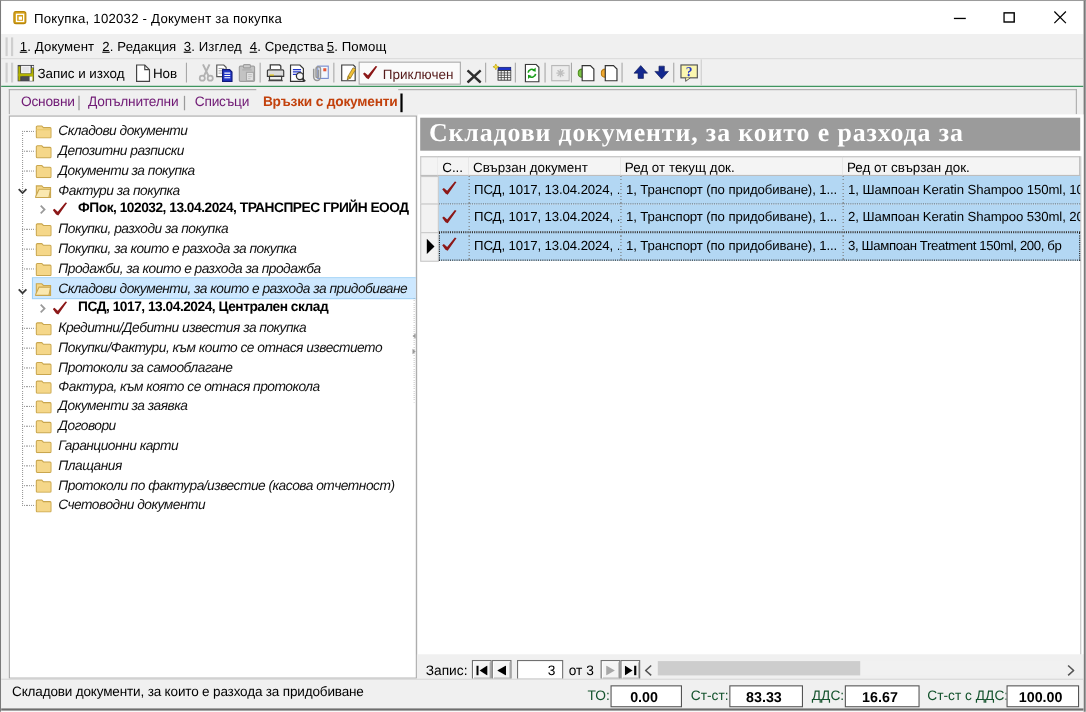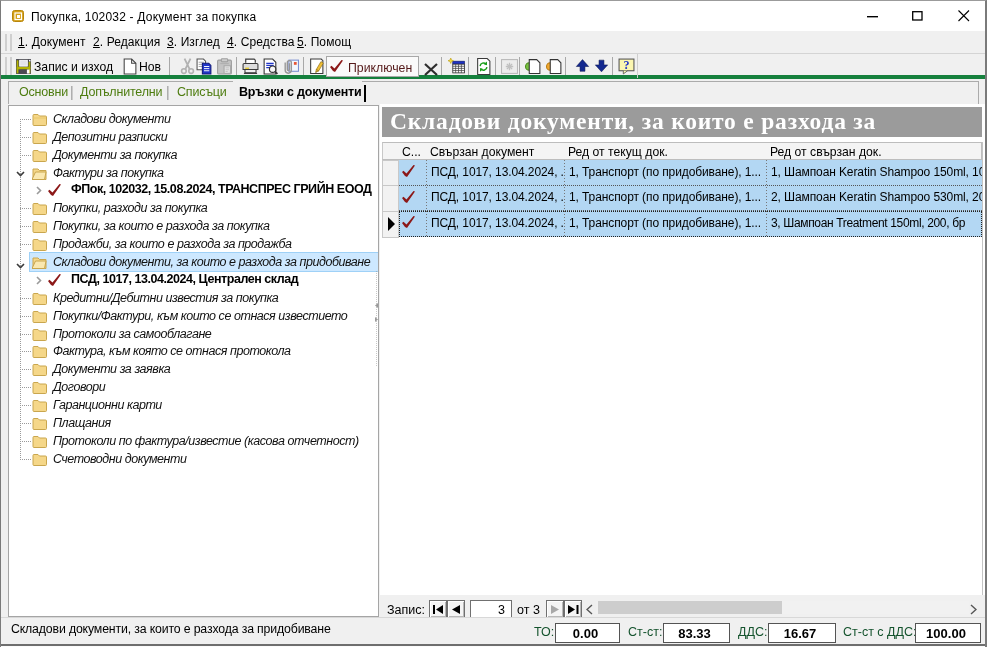--- a/index.html
+++ b/index.html
@@ -8,27 +8,27 @@
   border-left:1px solid #7a7a7a; border-right:2px solid #7a7a7a; border-top:1px solid #9b9b9b; overflow:hidden; }
 .abs { position:absolute; }
 
 #titlebar { position:absolute; left:0; top:0; width:100%; height:30px; background:#fff; }
 #titletext { position:absolute; left:30px; top:9px; font-size:12px; color:#000; letter-spacing:0.2px; }
 
 #menubar { position:absolute; left:0; top:30px; width:100%; height:23px; background:#f0f0f0; border-bottom:1px solid #d4d4d4;}
 .handle { position:absolute; width:7px; border-left:2px solid #cfcfcf; border-right:2px solid #cfcfcf; }
 .mitem { position:absolute; top:4px; font-size:12px; color:#000; letter-spacing:0.1px; }
 
-#toolbar { position:absolute; left:0; top:53px; width:100%; height:25px; background:#f0f0f0; border-bottom:4px solid #15803d;}
+#toolbar { position:absolute; left:0; top:53px; width:100%; height:25px; background:#f0f0f0; border-bottom:1px solid #15803d;}
 .tsep { position:absolute; top:3px; height:18px; width:1px; background:#a8a8a8; }
 .tlabel { position:absolute; font-size:12.2px; color:#000; top:6px; }
 .icon { position:absolute; top:4px; width:17px; height:17px; }
 
 #tabstrip { position:absolute; left:0; top:78px; width:100%; height:25px; background:#f0f0f0; }
-.tabt { position:absolute; top:6px; font-size:12.5px; color:#4d7c0f; letter-spacing:-0.2px; }
+.tabt { position:absolute; top:6px; font-size:12.5px; color:#701a75; letter-spacing:-0.2px; }
 .tabsep { position:absolute; top:5px; font-size:14px; color:#9a9a9a; }
 
 #content { position:absolute; left:0; top:103px; width:100%; height:513px; background:#f0f0f0; }
 
 #tree { position:absolute; left:7px; top:1px; width:371px; height:512px; background:#fff; border:1px solid #a5a5a5; overflow:hidden; }
 .trow { position:absolute; left:0; width:369px; height:18px; }
 .titem { position:absolute; left:44px; top:2px; font-style:italic; font-size:12.5px; color:#111; letter-spacing:-0.45px; white-space:nowrap; }
 .tbold { position:absolute; left:62px; top:1px; font-weight:bold; font-size:12.5px; color:#000; letter-spacing:-0.45px; white-space:nowrap; }
 .vdots { position:absolute; width:1px; background-image:repeating-linear-gradient(to bottom,#9a9a9a 0 1px,transparent 1px 2px); }
 .hdots { position:absolute; height:1px; background-image:repeating-linear-gradient(to right,#9a9a9a 0 1px,transparent 1px 2px); }
@@ -218,21 +218,21 @@
   <div id="tabstrip">
     <div class="abs" style="left:7px;top:2px;width:225px;height:1px;background:#ababab;"></div>
     <div class="abs" style="left:361px;top:2px;width:617px;height:1px;background:#ababab;"></div>
     <div class="abs" style="left:7px;top:2px;width:1px;height:23px;background:#ababab;"></div>
     <div class="abs" style="left:977px;top:2px;width:1px;height:23px;background:#ababab;"></div>
     <div class="tabt" style="left:18px">Основни</div>
     <div class="tabsep" style="left:69px">|</div>
     <div class="tabt" style="left:79px">Допълнителни</div>
     <div class="tabsep" style="left:165px">|</div>
     <div class="tabt" style="left:176px">Списъци</div>
-    <div class="tabt" style="left:238px;color:#000000;font-weight:bold;">Връзки с документи</div>
+    <div class="tabt" style="left:238px;color:#c2410c;font-weight:bold;">Връзки с документи</div>
     <div class="abs" style="left:363px;top:6px;width:2px;height:17px;background:#000;"></div>
   </div>
 
   <div id="content">
     <div id="tree">
       <div class="vdots" style="left:11px;top:13px;height:340px;"></div>
 
       <div class="trow" style="top:4px">
           <div class="hdots" style="left:11px;top:9px;width:12px"></div>
           <svg class="folder" viewBox="0 0 15 13">
@@ -265,21 +265,21 @@
           </svg>
           <div class="titem">Фактури за покупка</div>
         </div>
       <div class="trow" style="top:75px">
           <svg class="chev" style="left:24px;top:4px" viewBox="0 0 11 11">
             <path d="M4 2 L7.5 5.5 L4 9" fill="none" stroke="#9a9a9a" stroke-width="1.6"></path>
           </svg>
           <svg class="abs" style="left:38px;top:2px" width="16" height="15" viewBox="0 0 16 15">
             <path d="M1 8 L4 12 L6 13 L14 1.5 L12.5 1 L5.5 9.5 L2.5 6.8 z" fill="#8c1818"></path>
           </svg>
-          <div class="tbold">ФПок, 102032, 15.08.2024, ТРАНСПРЕС ГРИЙН ЕООД</div>
+          <div class="tbold">ФПок, 102032, 13.04.2024, ТРАНСПРЕС ГРИЙН ЕООД</div>
         </div>
       <div class="trow" style="top:93px">
           <div class="hdots" style="left:11px;top:9px;width:12px"></div>
           <svg class="folder" viewBox="0 0 15 13">
             <path d="M1 2.5 a1 1 0 0 1 1-1 h4 l1.5 1.5 h6 a1 1 0 0 1 1 1 v7.5 a1 1 0 0 1 -1 1 h-11.5 a1 1 0 0 1 -1-1 z" fill="#f5d789" stroke="#c9a64e"></path>
           </svg>
           <div class="titem">Покупки, разходи за покупка</div>
         </div>
       <div class="trow" style="top:111px">
           <div class="hdots" style="left:11px;top:9px;width:12px"></div>

